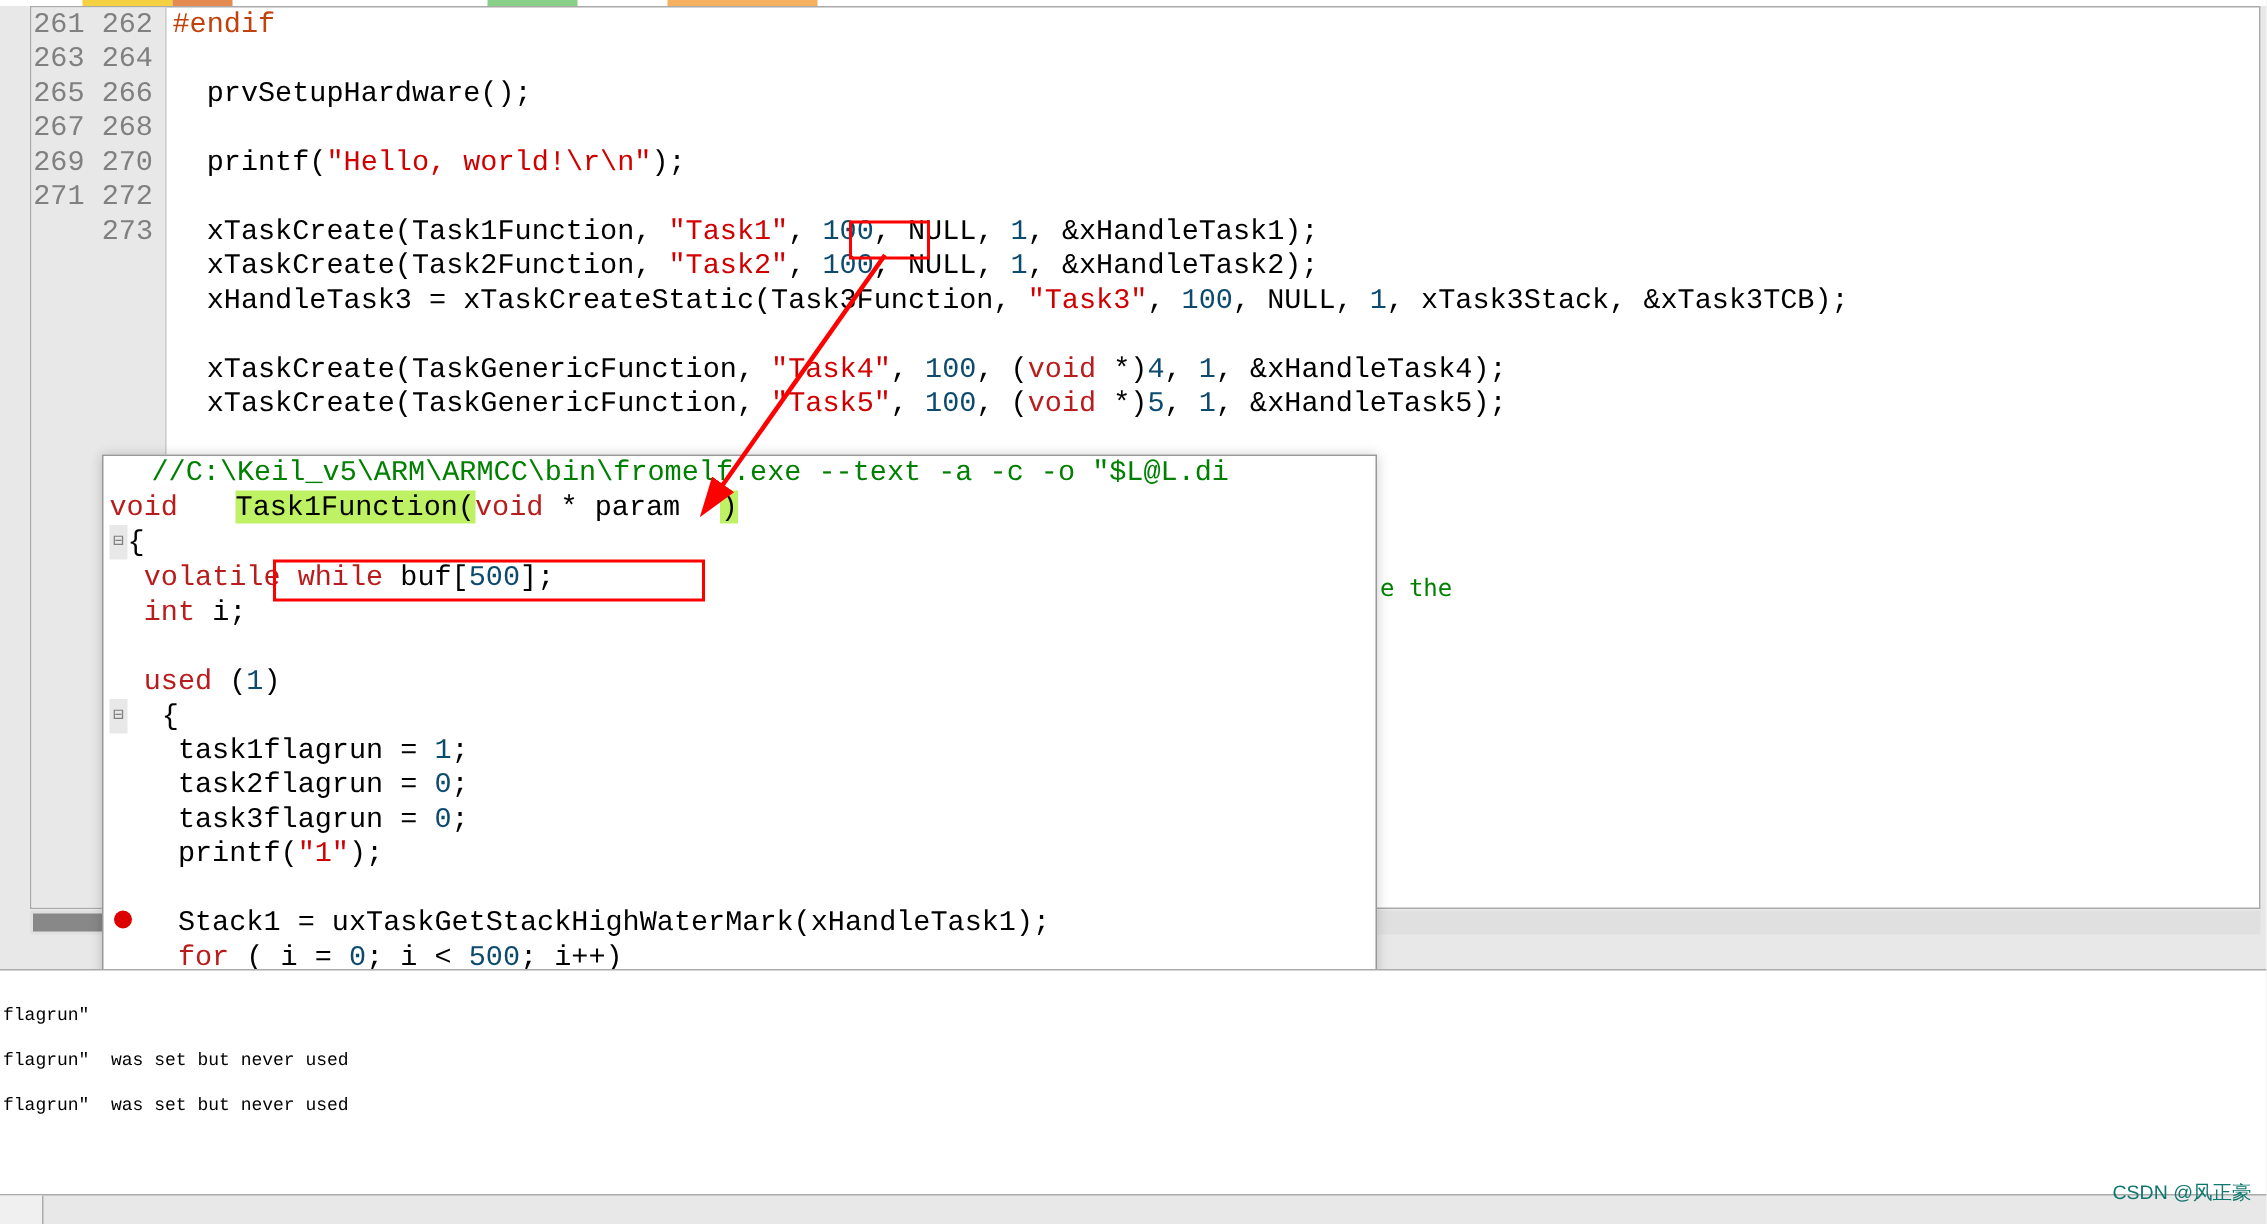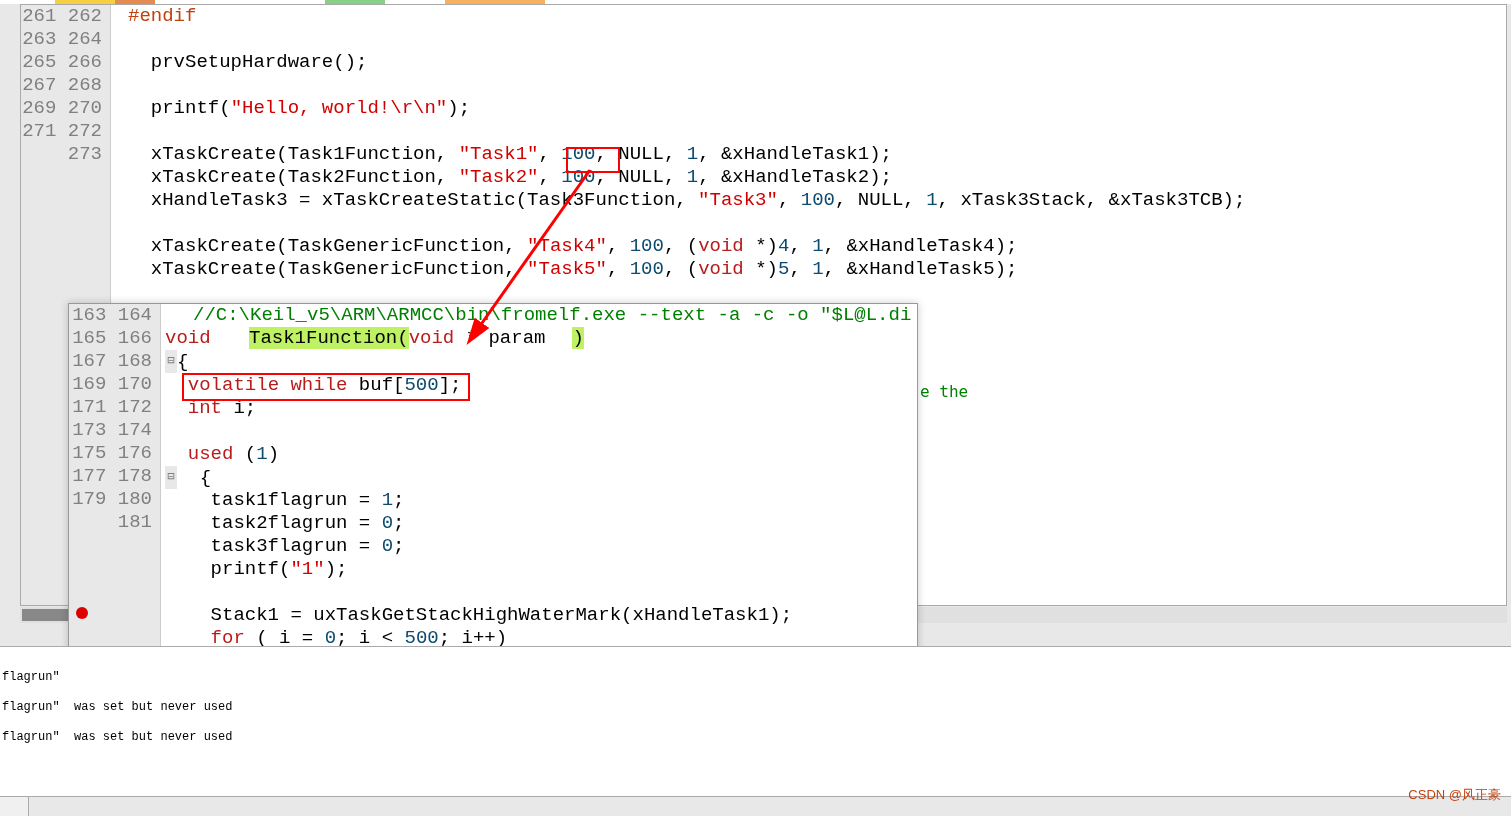--- a/index.html
+++ b/index.html
@@ -20,21 +20,20 @@
   .tab-strip span { height: 100%; }
   .main-editor {
     position: absolute;
     top: 4px;
     left: 20px;
     right: 4px;
     bottom: 210px;
     background: #fff;
     border: 1px solid #aaa;
     display: flex;
-    gap: 13px;
   }
   .gutter {
     width: 90px;
     background: #e8e8e8;
     text-align: right;
     color: #808080;
     padding-right: 8px;
     border-right: 1px solid #ccc;
     line-height: 23px;
   }
@@ -111,21 +110,21 @@
   }
   .output .msg { padding-left: 2px; white-space: pre;}
   .outtab {
     position: absolute; bottom: 0; left: 0; right: 0; height: 20px;
     background: #e8e8e8; border-top: 1px solid #aaa;
     font-size: 11px; display:flex;
   }
   .outtab span { padding: 2px 14px; border-right:1px solid #aaa; background:#f0f0f0;}
   .watermark {
     position: absolute; right: 10px; bottom: 12px;
-    color: #c2410c; font-size: 13px;
+    color: #0f766e; font-size: 13px;
     font-family: Arial, sans-serif;
   }
 </style>
 </head>
 <body>
 
 <div class="tab-strip">
   <span style="width:55px"></span>
   <span style="width:60px;background:#f5d040"></span>
   <span style="width:40px;background:#e58a50"></span>
@@ -162,40 +161,20 @@
 
   xTaskCreate(TaskGenericFunction, <span class="str">"Task4"</span>, <span class="num">100</span>, (<span class="kw">void</span> *)<span class="num">4</span>, <span class="num">1</span>, &amp;xHandleTask4);
   xTaskCreate(TaskGenericFunction, <span class="str">"Task5"</span>, <span class="num">100</span>, (<span class="kw">void</span> *)<span class="num">5</span>, <span class="num">1</span>, &amp;xHandleTask5);
 
 </div>
 </div>
 
 <div class="scroll-h"></div>
 
 <div class="popup">
-  <div class="gutter" id="pop-gutter">163
-164
-165
-166
-167
-168
-169
-170
-171
-172
-173
-174
-175
-176
-177
-178
-179
-180
-181
-</div>
   <div class="code" id="pop-code"><span class="cmt">//C:\Keil_v5\ARM\ARMCC\bin\fromelf.exe --text -a -c -o "$L@L.di</span>
 <span class="kw">void</span> <span class="hl">Task1Function(</span><span class="kw">void</span> * param<span class="hl">)</span>
 <span class="fold">⊟</span>{
   <span class="kw">volatile</span> <span class="kw">while</span> buf[<span class="num">500</span>];
   <span class="kw">int</span> i;
 
   <span class="kw">used</span> (<span class="num">1</span>)
 <span class="fold">⊟</span>  {
     task1flagrun = <span class="num">1</span>;
     task2flagrun = <span class="num">0</span>;

